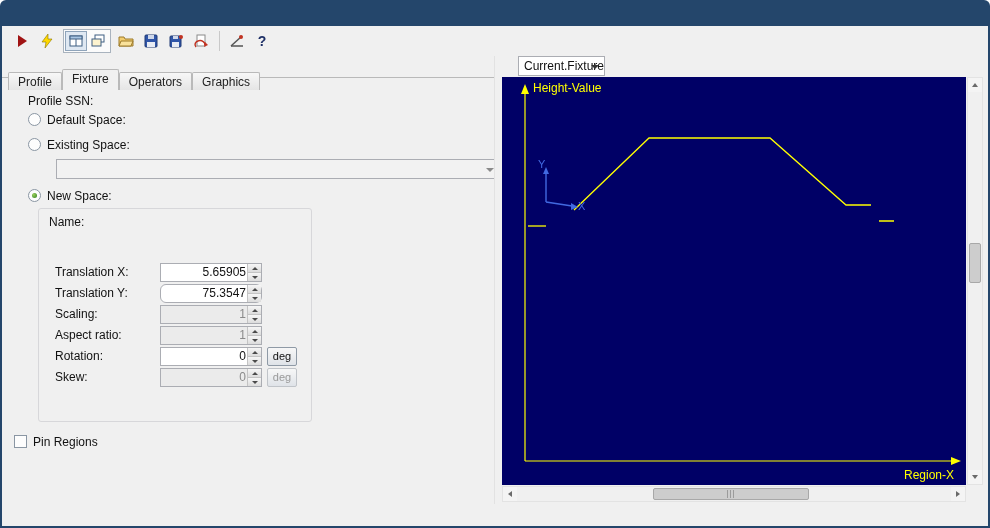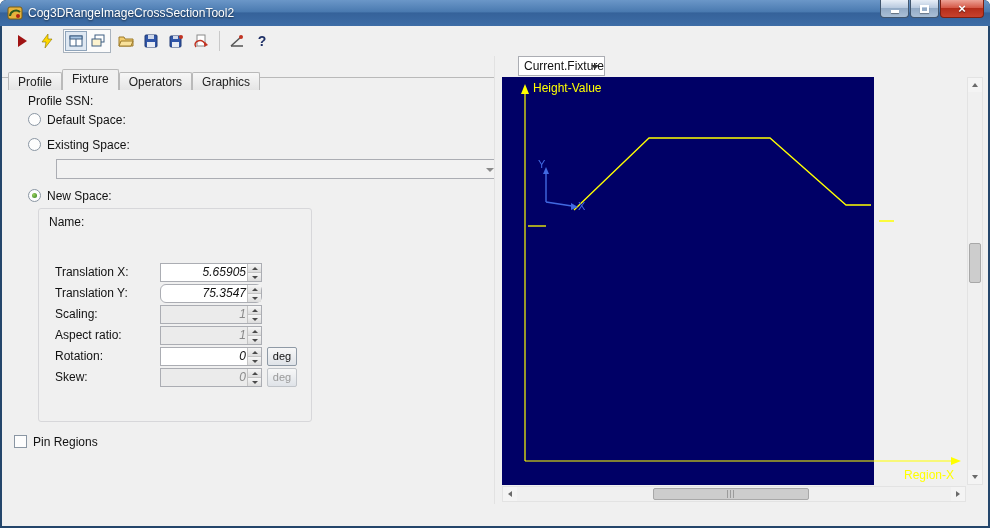--- a/index.html
+++ b/index.html
@@ -54,21 +54,21 @@
   .checkbox { position:absolute; width:13px; height:13px; border:1px solid #8a96a3; background:#fdfdfd; }
 
   .combo { position:absolute; border:1px solid #abadb3; background:#f2f2f2; height:20px;margin-left:18px; }
   .combo .arrow { position:absolute; right:5px; top:8px; width:0; height:0; border-left:4px solid transparent; border-right:4px solid transparent; border-top:4px solid #8a8a8a; }
   .combo.enabled { background:#fff; }
   .combo.enabled .arrow { border-top-color:#333; }
   .combo .cval { font-size:12px; line-height:18px; padding-left:5px; color:#111; display:block; }
 
   .groupbox { position:absolute; border:1px solid #d7d7da; border-radius:3px; background:#f0f0f0; }
 
-  .spinfield { position:absolute; width:102px; height:19px; border:1px solid #abadb3; background:#fff;font-style:italic; }
+  .spinfield { position:absolute; width:102px; height:19px; border:1px solid #abadb3; background:#fff; }
   .spinfield .fval { position:absolute; left:0; right:15px; top:0; font-size:12px; line-height:17px; text-align:right; color:#111; }
   .spinfield.disabled { background:#ebebeb; }
   .spinfield.disabled .fval { color:#8a8a8a; }
   .spin { position:absolute; right:0; top:0; width:14px; height:17px; border-left:1px solid #c4c4c4; display:flex; flex-direction:column; }
   .spin i { flex:1; background:linear-gradient(#f6f6f6,#dcdcdc); border-bottom:1px solid #c4c4c4; position:relative; }
   .spin i:last-child { border-bottom:none; }
   .spin i::after { content:""; position:absolute; left:4px; top:3px; width:0; height:0; border-left:3px solid transparent; border-right:3px solid transparent; }
   .spin i.up::after { border-bottom:3px solid #4a4a4a; }
   .spin i.dn::after { border-top:3px solid #4a4a4a; }
 
@@ -76,21 +76,21 @@
     background:linear-gradient(#f7f7f7,#dfe3e8); font-size:11px; text-align:center; line-height:17px; color:#111; }
   .degbtn.disabled { color:#9a9a9a; border-color:#c0c4c9; }
 
   .suffix { position:absolute; font-size:14px; color:#111;margin-top:19px; }
 
   
   .splitter { position:absolute; left:492px; top:0; width:6px; height:448px; background:#f0f0f0; border-left:1px solid #e2e2e2; }
 
   
   .right-panel { position:absolute; left:498px; top:0; width:488px; height:448px; background:#f0f0f0; }
-  .plot { position:absolute; left:2px; top:21px; width:372px; height:408px; }
+  .plot { position:absolute; left:2px; top:21px; width:464px; height:408px; }
   .plot svg { display:block; }
 
   
   .vscroll { position:absolute; left:467px; top:21px; width:16px; height:408px; background:#f0f0f0; border:1px solid #e3e3e3; }
   .hscroll { position:absolute; left:2px; top:430px; width:464px; height:16px; background:#f0f0f0; border:1px solid #e3e3e3; }
   .sb-btn { position:absolute; width:14px; height:14px; background:#f4f4f4; display:flex; align-items:center; justify-content:center; }
   .sb-tri { width:0; height:0; }
   .tri-up   { border-left:3px solid transparent; border-right:3px solid transparent; border-bottom:4px solid #6a6a6a; }
   .tri-dn   { border-left:3px solid transparent; border-right:3px solid transparent; border-top:4px solid #6a6a6a; }
   .tri-l    { border-top:3px solid transparent; border-bottom:3px solid transparent; border-right:4px solid #6a6a6a; }
@@ -99,39 +99,20 @@
   .hthumb { position:absolute; top:1px; height:12px; left:150px; width:156px; background:#cdcdcd; border:1px solid #a8a8a8; border-radius:2px;
     display:flex; align-items:center; justify-content:center; }
   .hthumb .grip { width:8px; height:8px;
     background-image:repeating-linear-gradient(90deg,#9b9b9b 0,#9b9b9b 1px,transparent 1px,transparent 3px); }
 </style>
 </head>
 <body>
 
 <div class="window">
 
-  <div class="titlebar">
-    <svg class="app-icon" viewBox="0 0 16 16">
-      <rect x="1" y="2" width="14" height="12" rx="2" fill="#e6b33c" stroke="#7a5c14"></rect>
-      <path d="M3 11 A6 6 0 0 1 13 7" stroke="#2f5a1e" stroke-width="2" fill="none"></path>
-      <circle cx="11" cy="11" r="2" fill="#b32412"></circle>
-    </svg>
-    <span class="title">Cog3DRangeImageCrossSectionTool2</span>
-    <div class="winbtns">
-      <div class="winbtn">
-          <span class="glyph-min"></span>
-        </div>
-      <div class="winbtn">
-          <span class="glyph-max"></span>
-        </div>
-      <div class="winbtn close">
-          <span>×</span>
-        </div>
-    </div>
-  </div>
 
   <div class="client">
 
     <div class="toolbar">
       <div class="tbtn">
         <svg width="16" height="16">
             <polygon points="4,2 13,8 4,14" fill="#a01313"></polygon>
           </svg>
       </div>
       <div class="tbtn">

